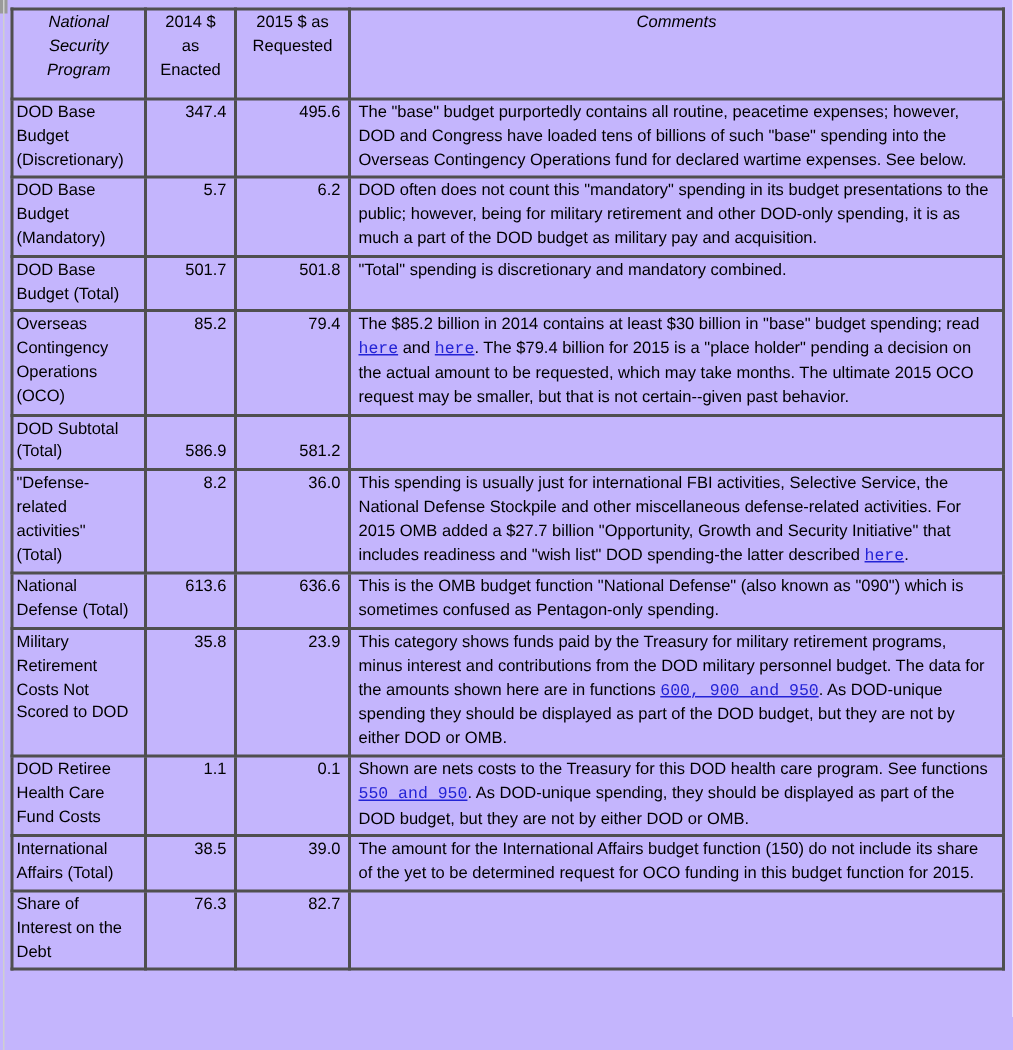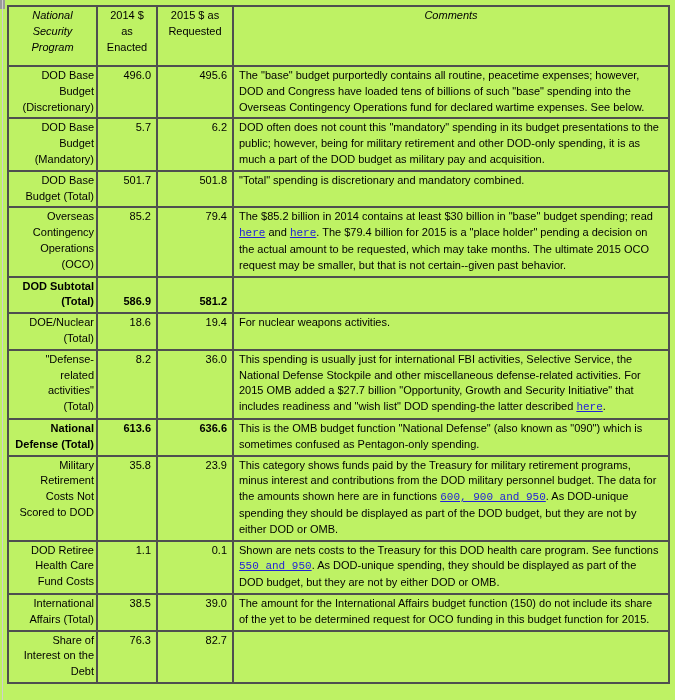--- a/index.html
+++ b/index.html
@@ -4,21 +4,21 @@
 <style>
   :root{
     --border:#4f4f4f;
     --link:#2323d6;
     --text:#000000;
   }
   html,body{margin:0;padding:0;background:#ffffff;}
   .page{
     position:relative;
     width:675px;height:700px;
-    background:#bef264;
+    background:#c4b5fd;
     overflow:hidden;
     font-family:"Liberation Sans", sans-serif;
     color:var(--text);
   }
   .edge-line{position:absolute;left:2px;top:0;width:1px;height:700px;background:#cfcfcf;}
   .corner-chip{position:absolute;left:0;top:0;width:5px;height:9px;background:#9a9a9a;}
 
   table.budget{
     position:absolute;left:7px;top:5px;
     width:661px;
@@ -36,33 +36,33 @@
     height:56px;
     vertical-align:middle;
     text-align:center;
     font-weight:normal;
     white-space:pre-line;
     border-bottom-width:3px;
     padding:1px 2px;
   }
   th.italic{font-style:italic;}
   td.col-program{
-    text-align:right;
+    text-align:left;
     white-space:pre-line;
     padding:1px 2px 2px 2px;
   }
   td.col-num{
     text-align:right;
     padding:1px 5px 2px 2px;
   }
   td.col-comment{
     text-align:left;
     padding:1px 5px 2px 5px;
   }
-  tr.bold td.col-program, tr.bold td.col-num{font-weight:bold;}
+  tr.bold td.col-program, tr.bold td.col-num{font-weight:normal;}
   tr.valign-bottom td.col-num{vertical-align:bottom;}
   a.cmt-link{
     color:var(--link);
     text-decoration:underline;
     cursor:pointer;
     font-family:Liberation Mono, monospace;
   }
 </style>
 </head>
 <body>
@@ -89,21 +89,21 @@
         <th>2015 $ as
 Requested</th>
         <th class="italic">Comments</th>
       </tr>
     </thead>
     <tbody id="budget-body">
         <tr>
           <td class="col-program">DOD Base
 Budget
 (Discretionary)</td>
-          <td class="col-num">496.0</td>
+          <td class="col-num">347.4</td>
           <td class="col-num">495.6</td>
           <td class="col-comment"><span>The "base" budget purportedly contains all routine, peacetime expenses; however, DOD and Congress have loaded tens of billions of such "base" spending into the Overseas Contingency Operations fund for declared wartime expenses.  See below.</span></td>
         </tr>
         <tr>
           <td class="col-program">DOD Base
 Budget
 (Mandatory)</td>
           <td class="col-num">5.7</td>
           <td class="col-num">6.2</td>
           <td class="col-comment"><span>DOD often does not count this "mandatory" spending in its budget presentations to the public; however, being for military retirement and other DOD-only spending, it is as much a part of the DOD budget as military pay and acquisition.</span></td>
@@ -123,27 +123,20 @@
           <td class="col-num">85.2</td>
           <td class="col-num">79.4</td>
           <td class="col-comment"><span>The $85.2 billion in 2014 contains at least $30 billion in "base" budget spending; read </span><a class="cmt-link" href="#">here</a><span> and </span><a class="cmt-link" href="#">here</a><span>.  The $79.4 billion for 2015 is a "place holder" pending a decision on the actual amount to be requested, which may take months.  The ultimate 2015 OCO request may be smaller, but that is not certain--given past behavior.</span></td>
         </tr>
         <tr class="bold valign-bottom">
           <td class="col-program">DOD Subtotal
 (Total)</td>
           <td class="col-num">586.9</td>
           <td class="col-num">581.2</td>
           <td class="col-comment"></td>
-        </tr>
-        <tr>
-          <td class="col-program">DOE/Nuclear
-(Total)</td>
-          <td class="col-num">18.6</td>
-          <td class="col-num">19.4</td>
-          <td class="col-comment"><span>For nuclear weapons activities.</span></td>
         </tr>
         <tr>
           <td class="col-program">"Defense-
 related
 activities"
 (Total)</td>
           <td class="col-num">8.2</td>
           <td class="col-num">36.0</td>
           <td class="col-comment"><span>This spending is usually just for international FBI activities, Selective Service, the National Defense Stockpile and other miscellaneous defense-related activities.  For 2015 OMB added a $27.7 billion "Opportunity, Growth and Security Initiative" that includes readiness and "wish list" DOD spending-the latter described </span><a class="cmt-link" href="#">here</a><span>.</span></td>
         </tr>

